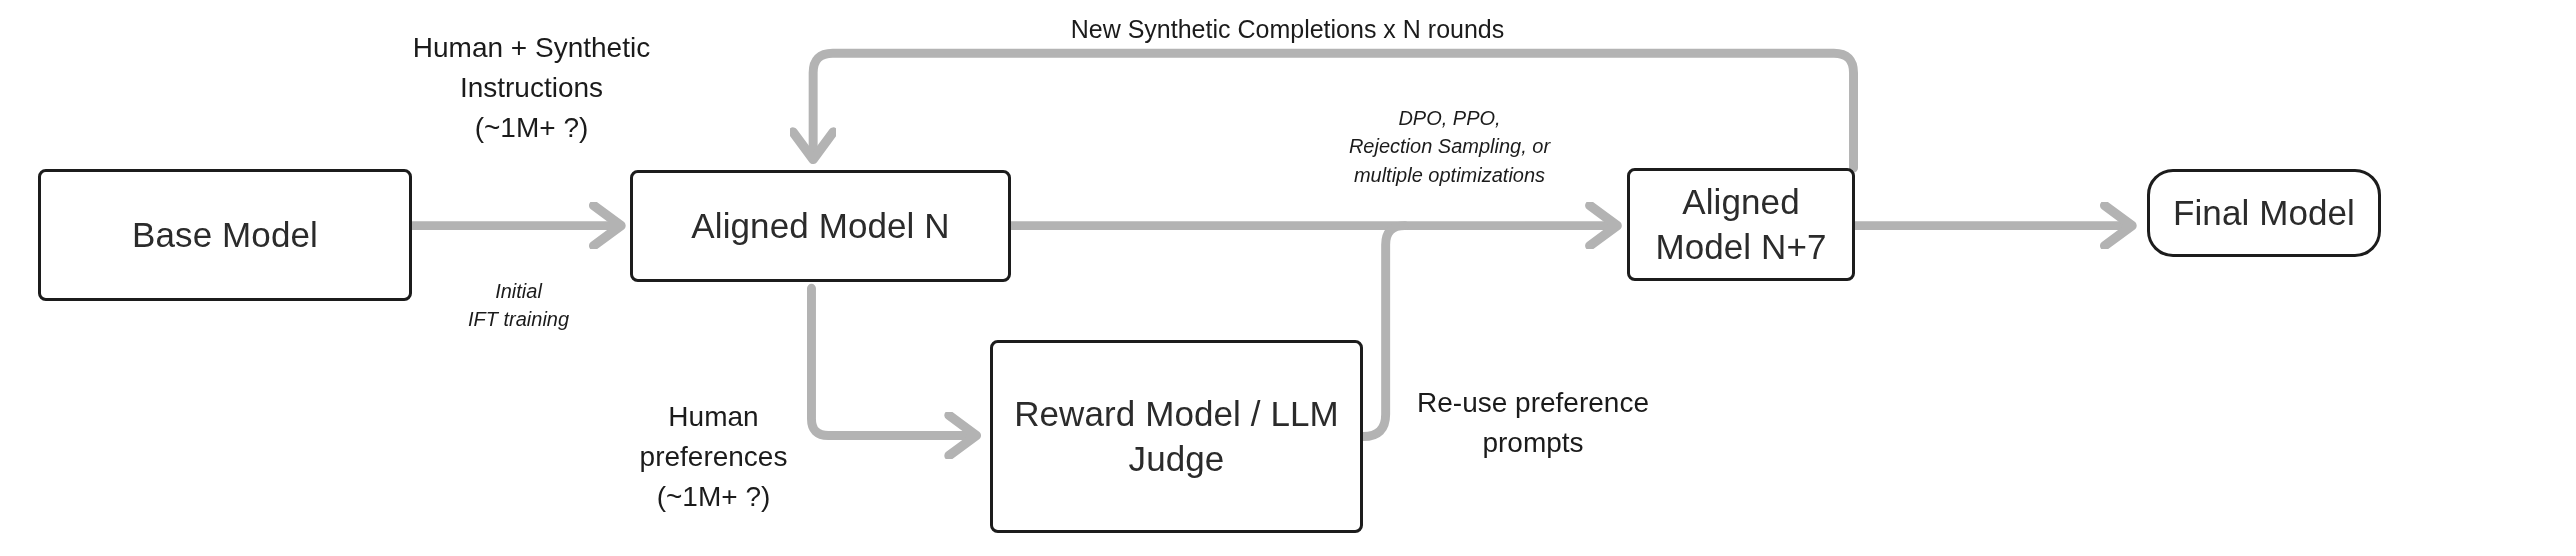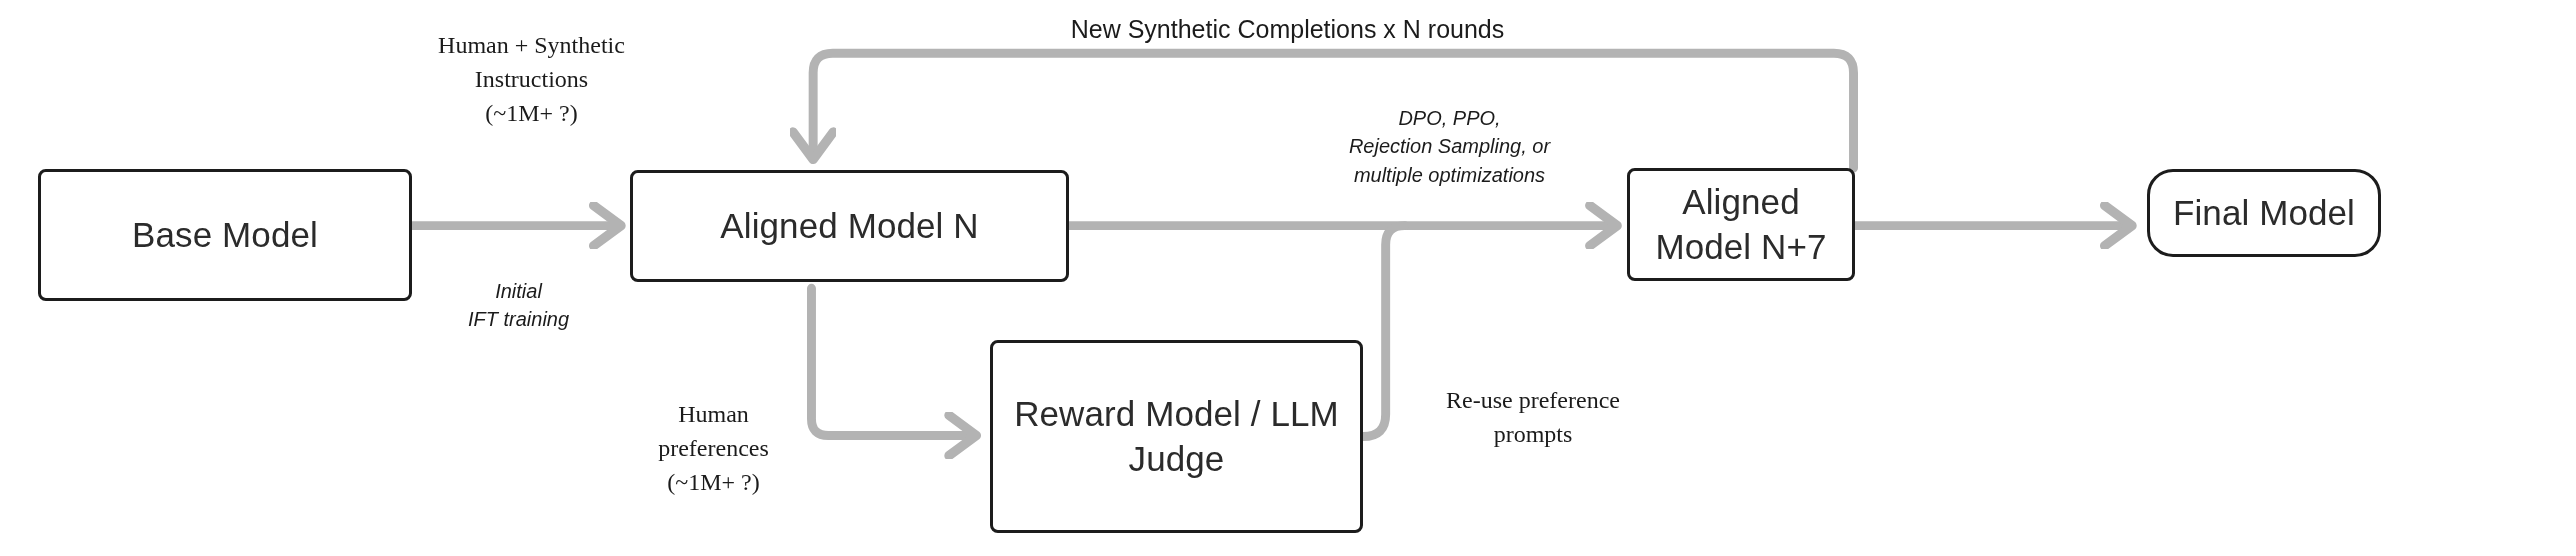--- a/index.html
+++ b/index.html
@@ -38,21 +38,21 @@
     z-index: 3;
   }
   .edge-label {
     position: absolute;
     color: #1b1b1b;
     text-align: center;
     line-height: 1.42;
     z-index: 4;
     white-space: pre-line;
   }
-  .edge-label.plain { font-size: 24px; font-family: Liberation Serif, serif; }
+  .edge-label.plain { font-size: 28px; }
   .edge-label.italic { font-size: 20px; font-style: italic; text-align: center; }
   .edge-label.top { font-size: 25px; }
 </style>
 </head>
 <body>
 
 <div id="canvas">
 
   <svg id="wires" viewBox="0 0 4603 995" xmlns="http://www.w3.org/2000/svg">
     <defs>
@@ -69,21 +69,21 @@
 
     <path d="M 1450,515 L 1450,748 Q 1450,778 1480,778 L 1735,778" fill="none" stroke="#b3b3b3" stroke-width="16" stroke-linecap="round" stroke-linejoin="round" marker-end="url(#ah)"></path>
 
     <path d="M 2436,780 Q 2476,780 2476,740 L 2476,437 Q 2476,403 2510,403" fill="none" stroke="#b3b3b3" stroke-width="16" stroke-linecap="round" stroke-linejoin="round"></path>
 
     <path d="M 3312,300 L 3312,130 Q 3312,95 3277,95 L 1488,95 Q 1453,95 1453,130 L 1453,275" fill="none" stroke="#b3b3b3" stroke-width="16" stroke-linecap="round" stroke-linejoin="round" marker-end="url(#ah)"></path>
   </svg>
 
   <div class="node" style="left:38px; top:169px; width:374px; height:132px;">Base Model</div>
 
-  <div class="node" style="left:630px; top:170px; width:439px; height:112px;">Aligned Model N</div>
+  <div class="node" style="left:630px; top:170px; width:381px; height:112px;">Aligned Model N</div>
 
   <div class="node" style="left:990px; top:340px; width:373px; height:193px;">Reward Model /
 LLM Judge</div>
 
   <div class="node" style="left:1627px; top:168px; width:228px; height:113px;">Aligned Model N+7</div>
 
   <div class="node" style="left:2147px; top:169px; width:234px; height:88px;border-radius:26px;">Final Model</div>
 
   <div class="edge-label plain" style="left:369px; top:28px; width:325px;">Human + Synthetic
 Instructions

